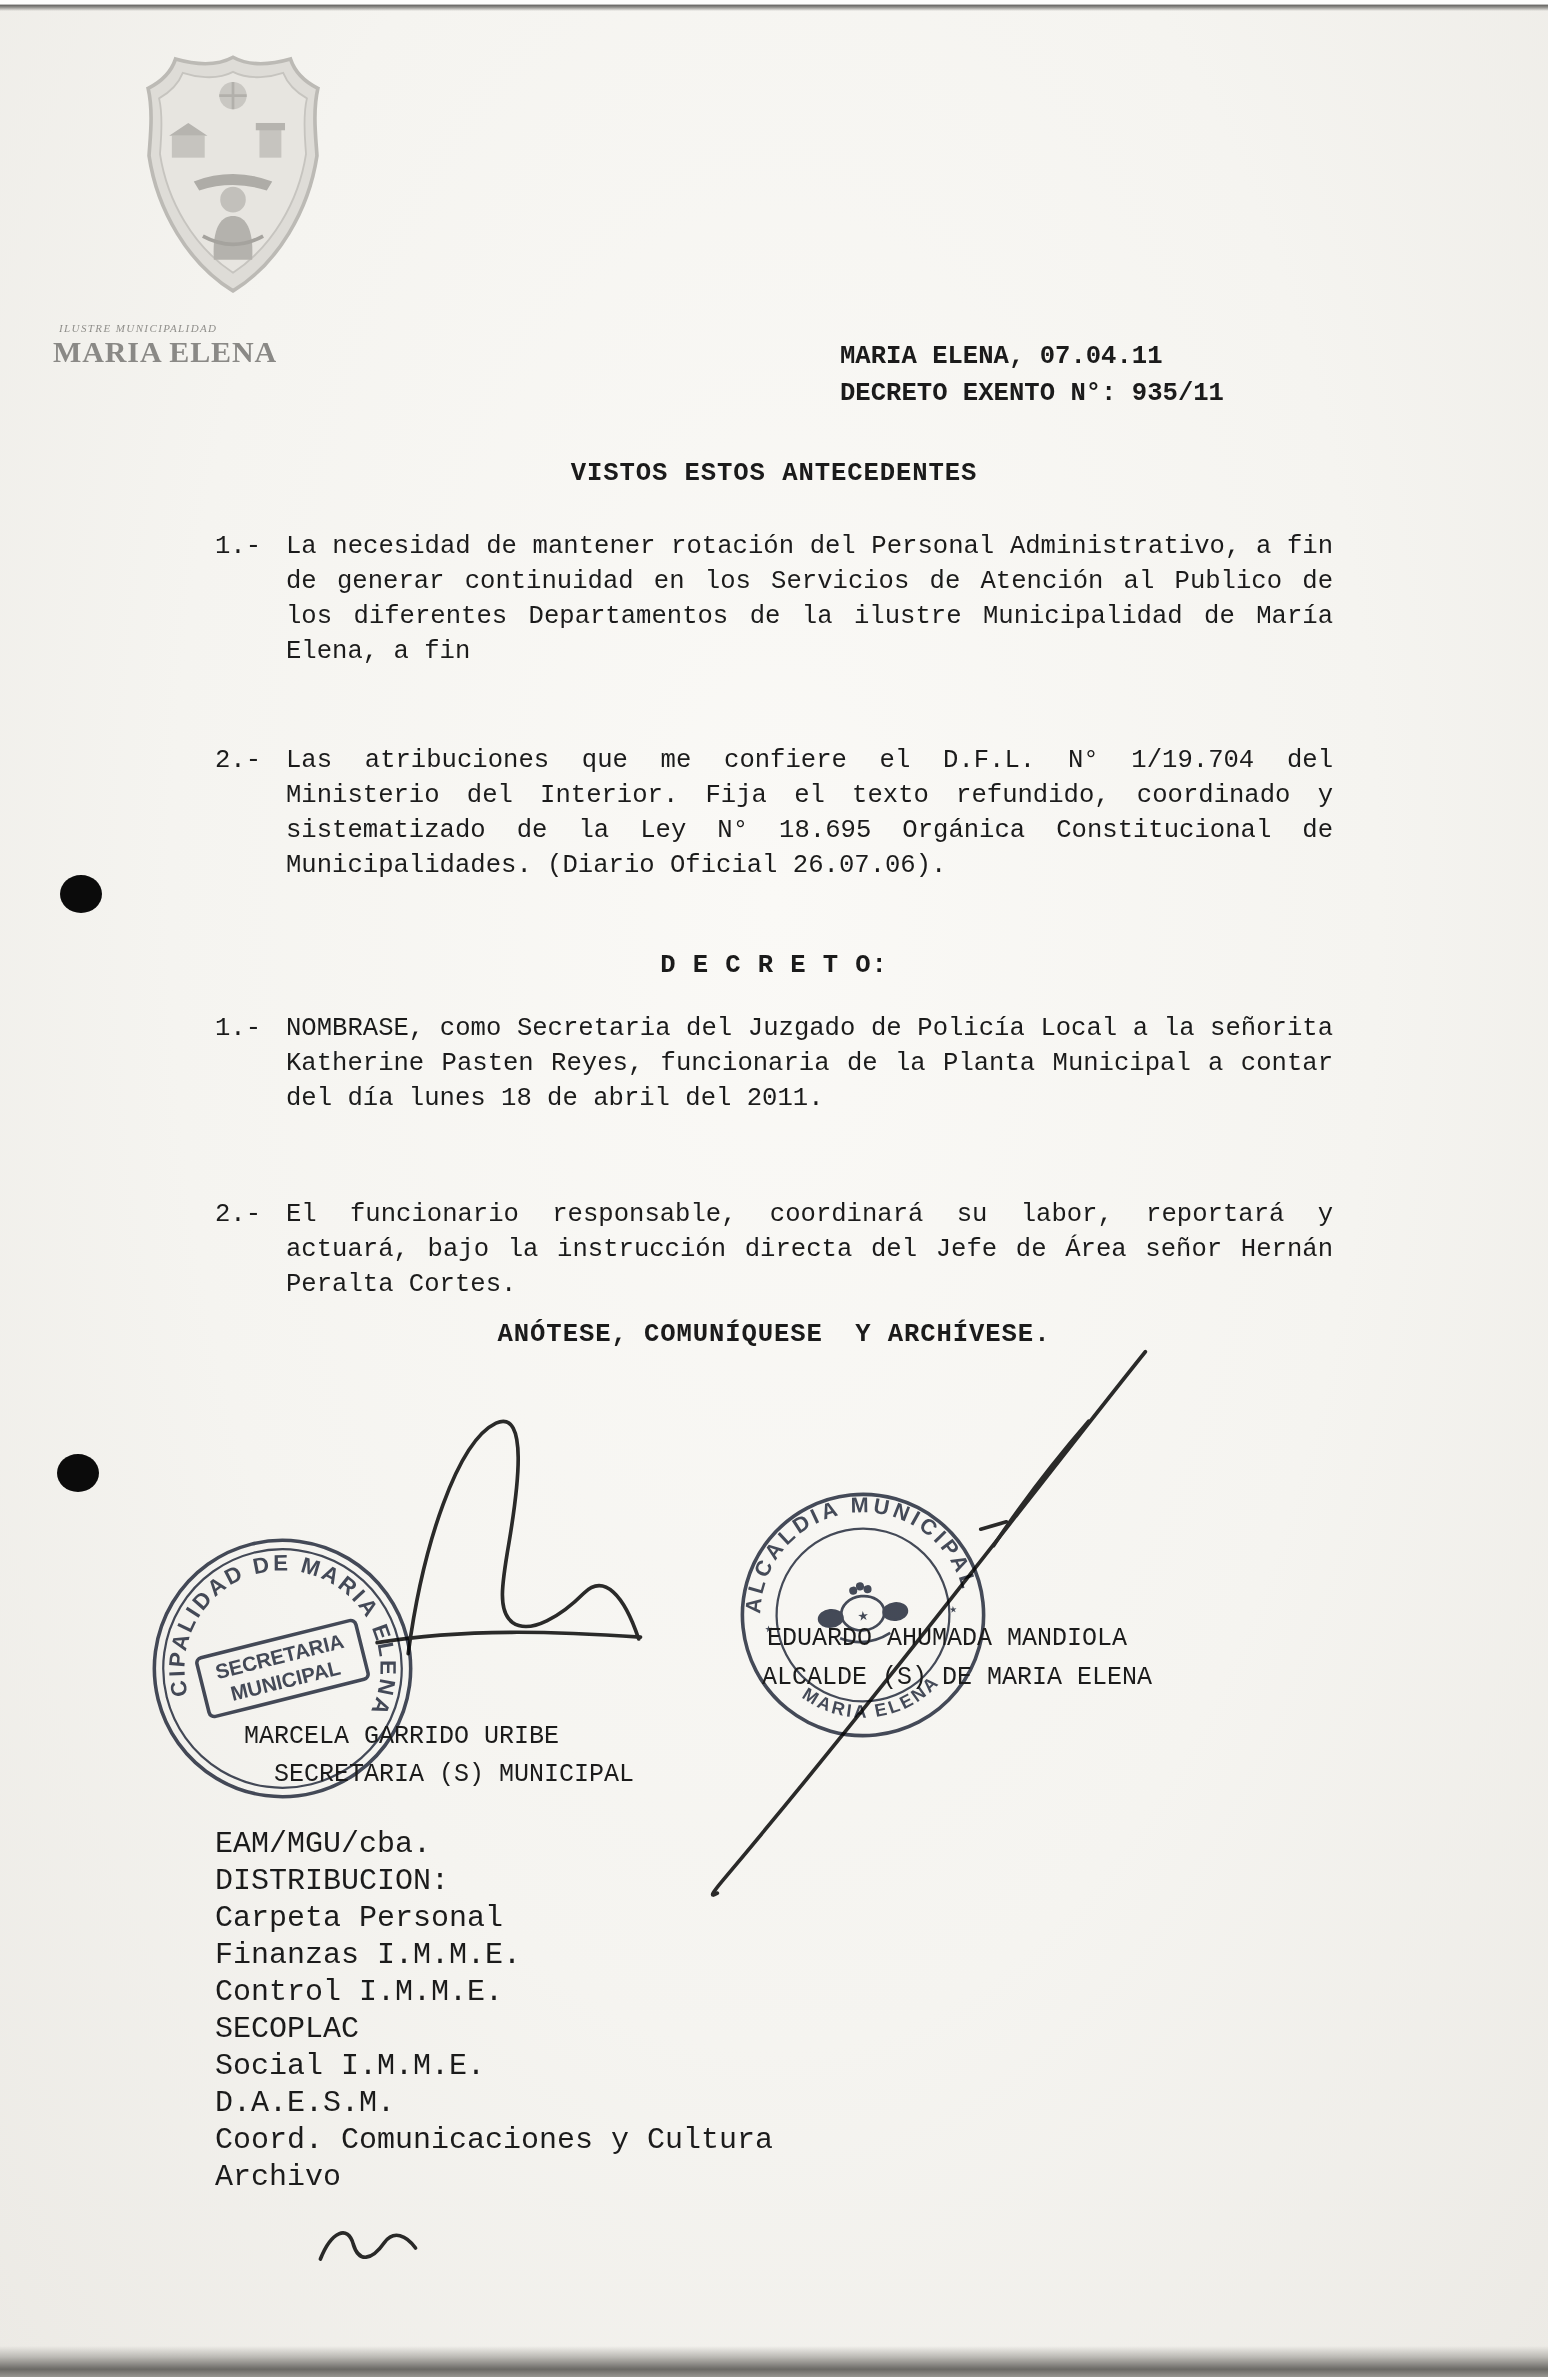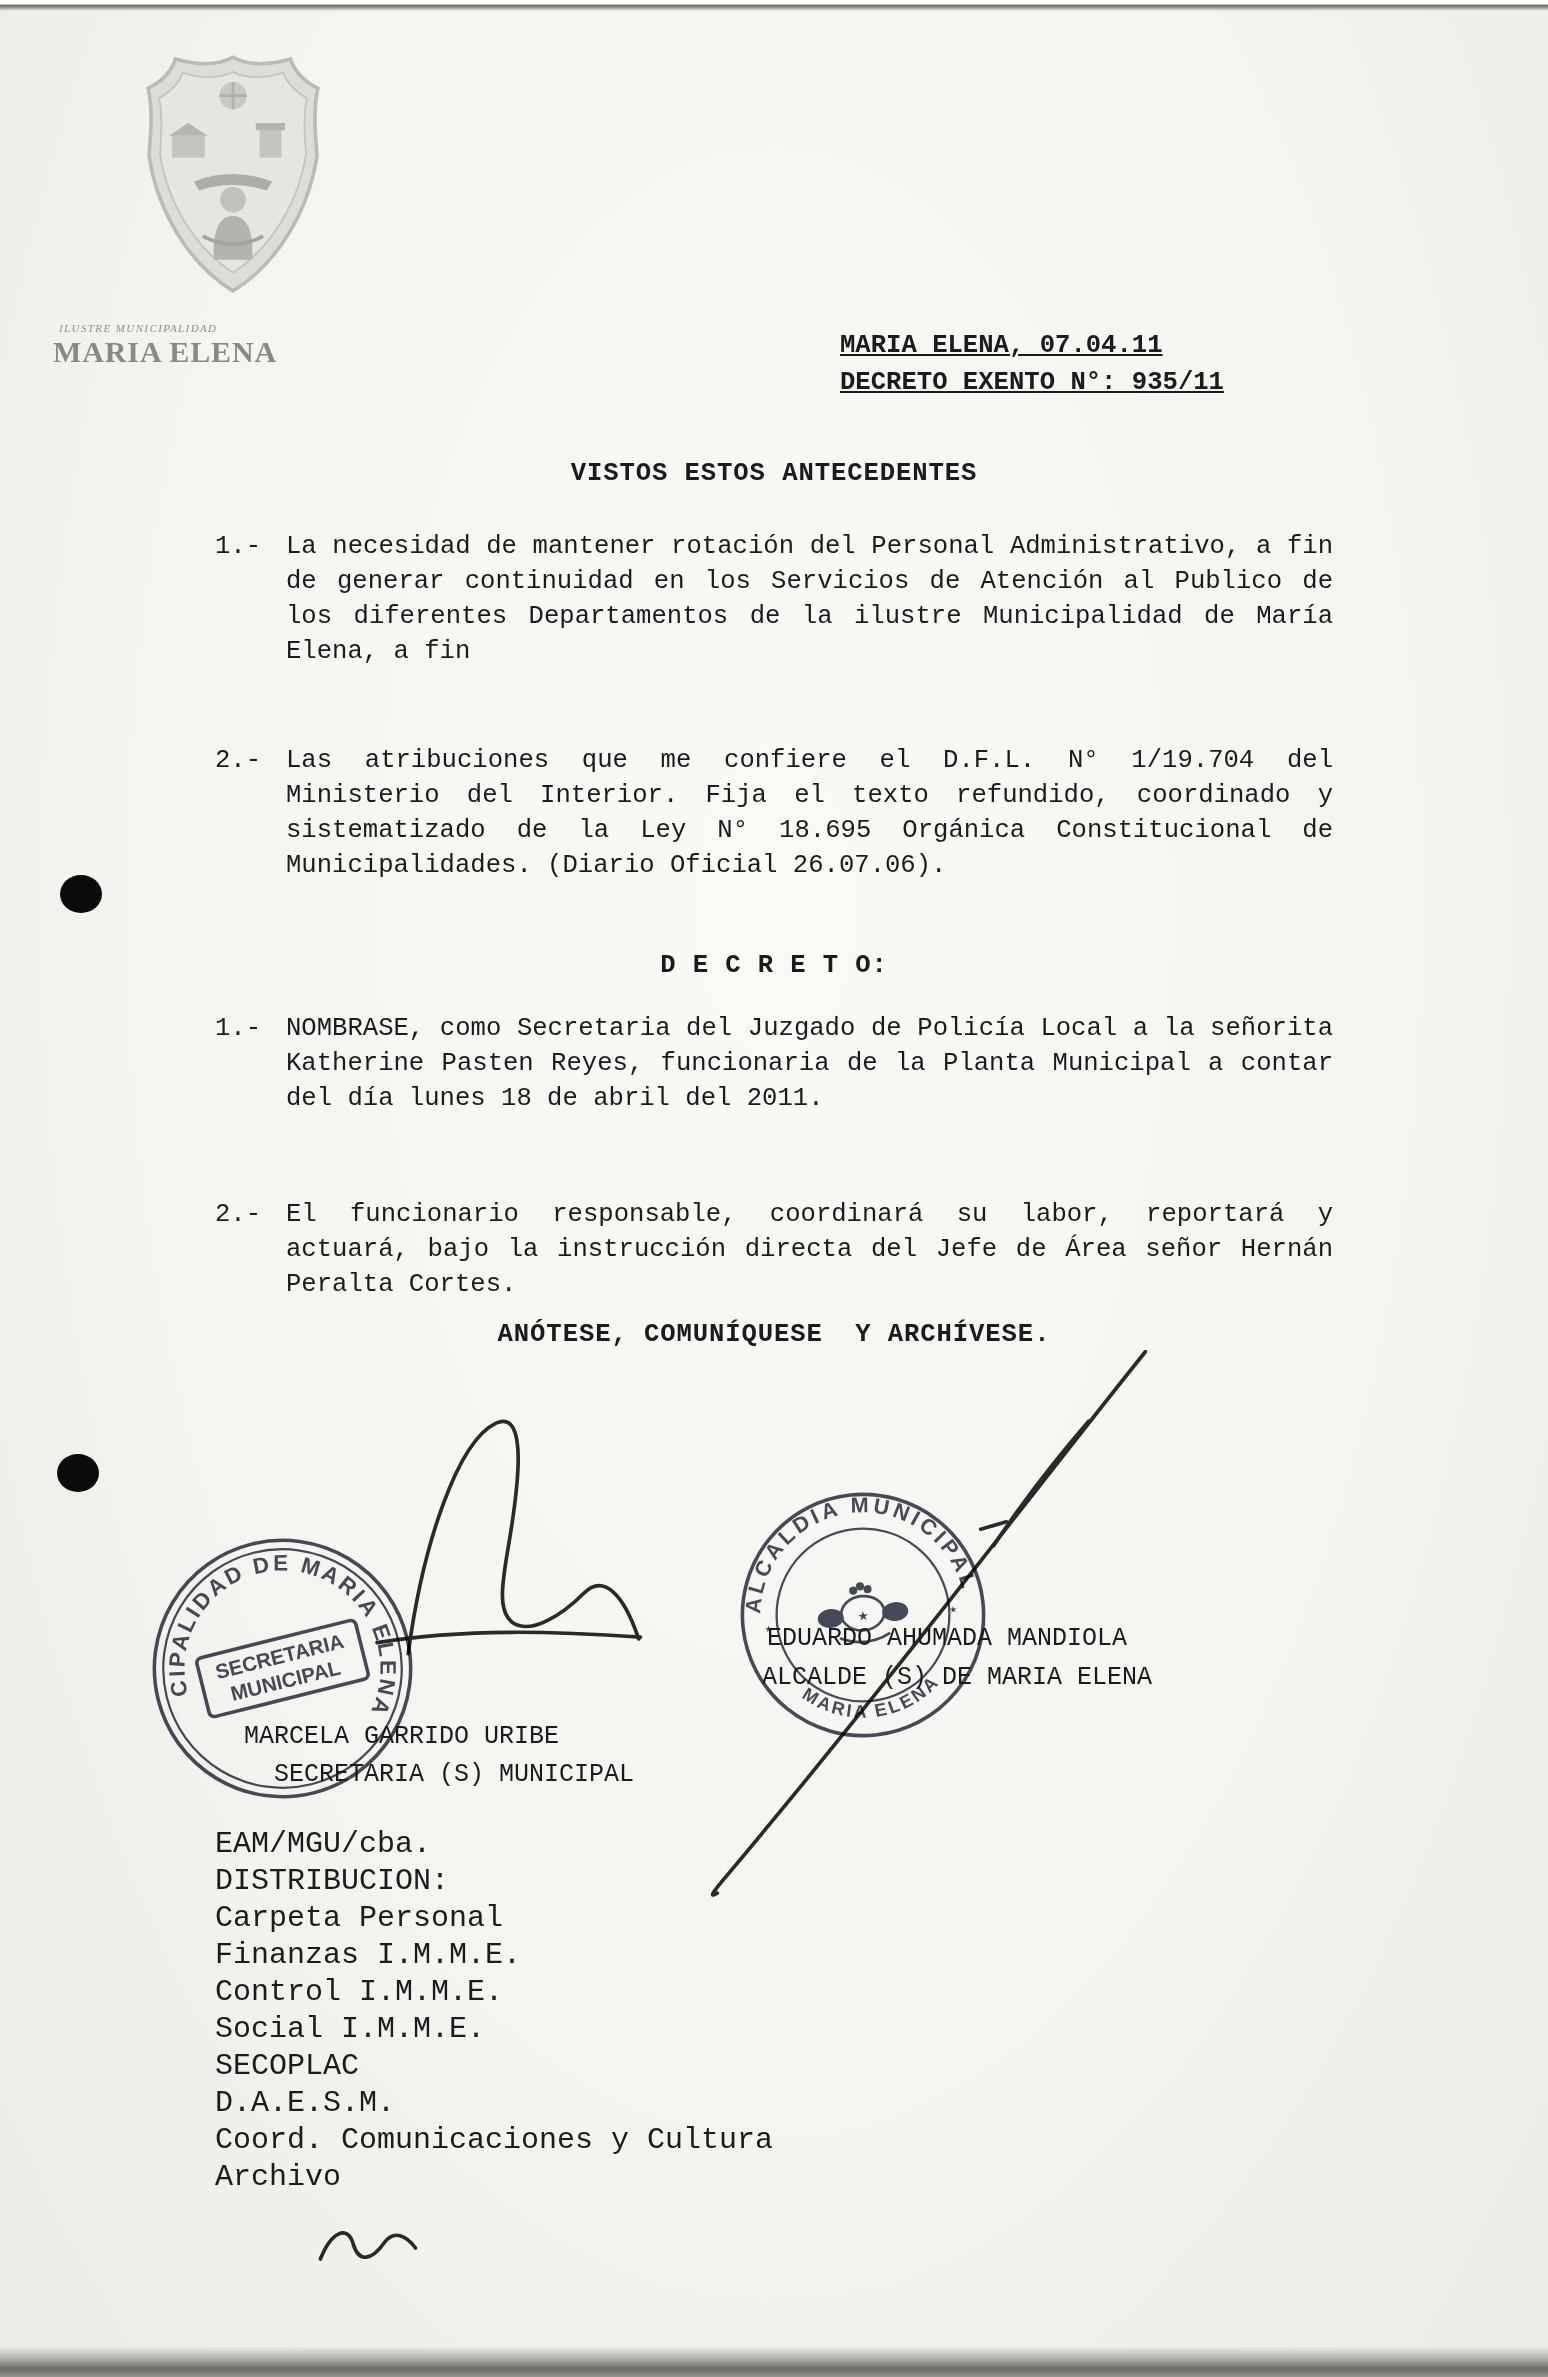--- a/index.html
+++ b/index.html
@@ -29,22 +29,22 @@
   .lh-small {
     position:absolute; left:59px; top:322px; font-size:11px; letter-spacing:1.4px;
     color:#908f8b; font-family:"Liberation Serif",serif;font-style:italic;
   }
   .lh-name {
     position:absolute; left:53px; top:335px; font-size:30px; font-weight:bold;
     letter-spacing:0.9px; color:#8a8986; font-family:"Liberation Serif",serif;
   }
 
   .doc-header {
-    position:absolute; left:840px; top:327px;
-    font-weight:bold; font-size:25.6px; line-height:37px; white-space:nowrap;text-decoration:underline;
+    position:absolute; left:840px; top:338px;
+    font-weight:bold; font-size:25.6px; line-height:37px; white-space:nowrap;
   }
 
   .block { position:absolute; left:215px; width:1118px; font-size:25.6px; line-height:35px; }
   .para  { padding-left:71px; text-align:justify; }
   .num   { position:absolute; left:0; top:0; }
   .b     { font-weight:normal; }
   .heading { font-weight:bold; text-align:center; letter-spacing:0.9px; }
   .title-vistos  { top:456px; }
   .p1            { top:529px; }
   .p2            { top:743px; }
@@ -184,22 +184,22 @@
   <div class="sig-name title-right">ALCALDE (S) DE MARIA ELENA</div>
   <div class="sig-name name-left">MARCELA GARRIDO URIBE</div>
   <div class="sig-name title-left">SECRETARIA (S) MUNICIPAL</div>
 
   <div class="footer">
     <div>EAM/MGU/cba.</div>
     <div>DISTRIBUCION:</div>
     <div>Carpeta Personal</div>
     <div>Finanzas I.M.M.E.</div>
     <div>Control I.M.M.E.</div>
+    <div>SECOPLAC</div>
     <div>Social I.M.M.E.</div>
-    <div>SECOPLAC</div>
     <div>D.A.E.S.M.</div>
     <div>Coord. Comunicaciones y Cultura</div>
     <div>Archivo</div>
   </div>
 
   <div class="edge-bottom"></div>
 </div>
 
 
 </body></html>

